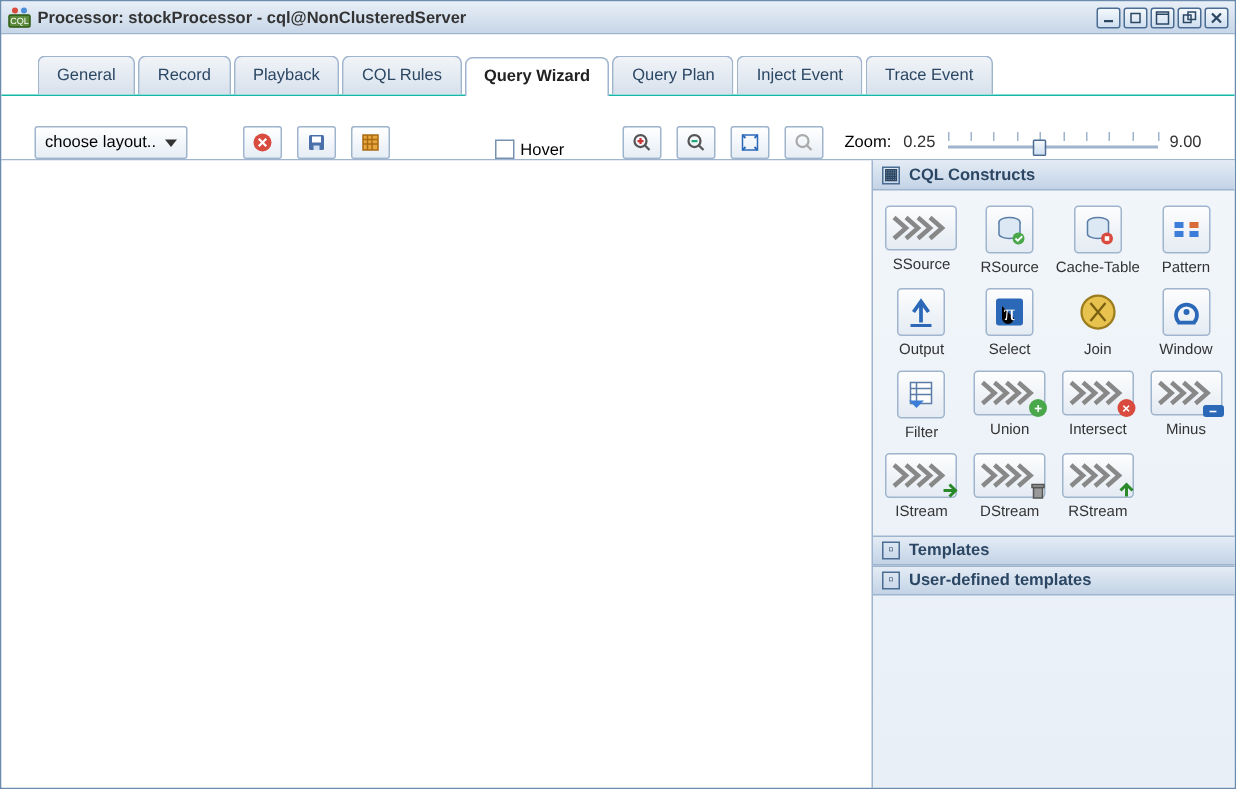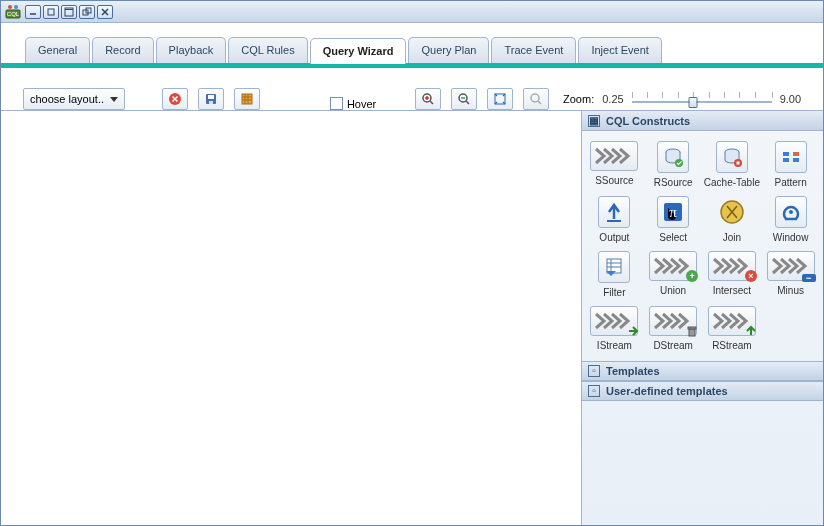--- a/index.html
+++ b/index.html
@@ -26,21 +26,21 @@
     background: linear-gradient(#f4f8fc,#cfdff0);
     border-radius: 2px;
     display: flex; align-items: center; justify-content: center;
     cursor: pointer;
   }
   .winbtn svg { display: block; }
   .tabs {
     display: flex;
     padding: 14px 24px 0 24px;
     background: #fff;
-    border-bottom: 5px solid #14b8a6;
+    border-bottom: 1px solid #14b8a6;
   }
   .tab {
     padding: 6px 12px 6px;
     border: 1px solid #9fb4cd;
     border-bottom: none;
     margin-right: 2px;
     background: linear-gradient(#f1f4f8,#d7e1ec);
     border-top-left-radius: 5px;
     border-top-right-radius: 5px;
     color: #2b4764;
@@ -165,20 +165,21 @@
 
   <div class="titlebar">
     <span class="app-icon">
       <svg width="16" height="16" viewBox="0 0 16 16">
           <rect x="1" y="6" width="14" height="8" rx="1" fill="#5b8a3c" stroke="#2d5a12"></rect>
           <text x="8" y="12" text-anchor="middle" font-size="6" fill="#fff" font-family="Arial">CQL</text>
           <circle cx="5" cy="3" r="2" fill="#d94b3e"></circle>
           <circle cx="11" cy="3" r="2" fill="#4b8ed9"></circle>
         </svg>
     </span>
+    <span class="title">Processor: stockProcessor - cql@NonClusteredServer</span>
     <div class="win-buttons">
       <div class="winbtn">
           <svg width="10" height="10" viewBox="0 0 10 10">
             <line x1="2" y1="7" x2="8" y2="7" stroke="#2b4764" stroke-width="1.5"></line>
           </svg>
         </div>
       <div class="winbtn">
           <svg width="10" height="10" viewBox="0 0 10 10">
             <rect x="2" y="2" width="6" height="6" fill="none" stroke="#2b4764" stroke-width="1"></rect>
           </svg>
@@ -204,22 +205,22 @@
     </div>
   </div>
 
   <div class="tabs" id="tabbar">
       <div class="tab">General</div>
       <div class="tab">Record</div>
       <div class="tab">Playback</div>
       <div class="tab">CQL Rules</div>
       <div class="tab active">Query Wizard</div>
       <div class="tab">Query Plan</div>
+      <div class="tab">Inject Event</div>
       <div class="tab">Trace Event</div>
-      <div class="tab">Inject Event</div>
     </div>
 
   <div class="toolbar">
     <div class="layout-select">
       <span>choose layout..</span>
       <span class="caret"></span>
     </div>
     <div style="width:20px"></div>
     <div class="tbtn">
       <svg width="14" height="14" viewBox="0 0 14 14">

